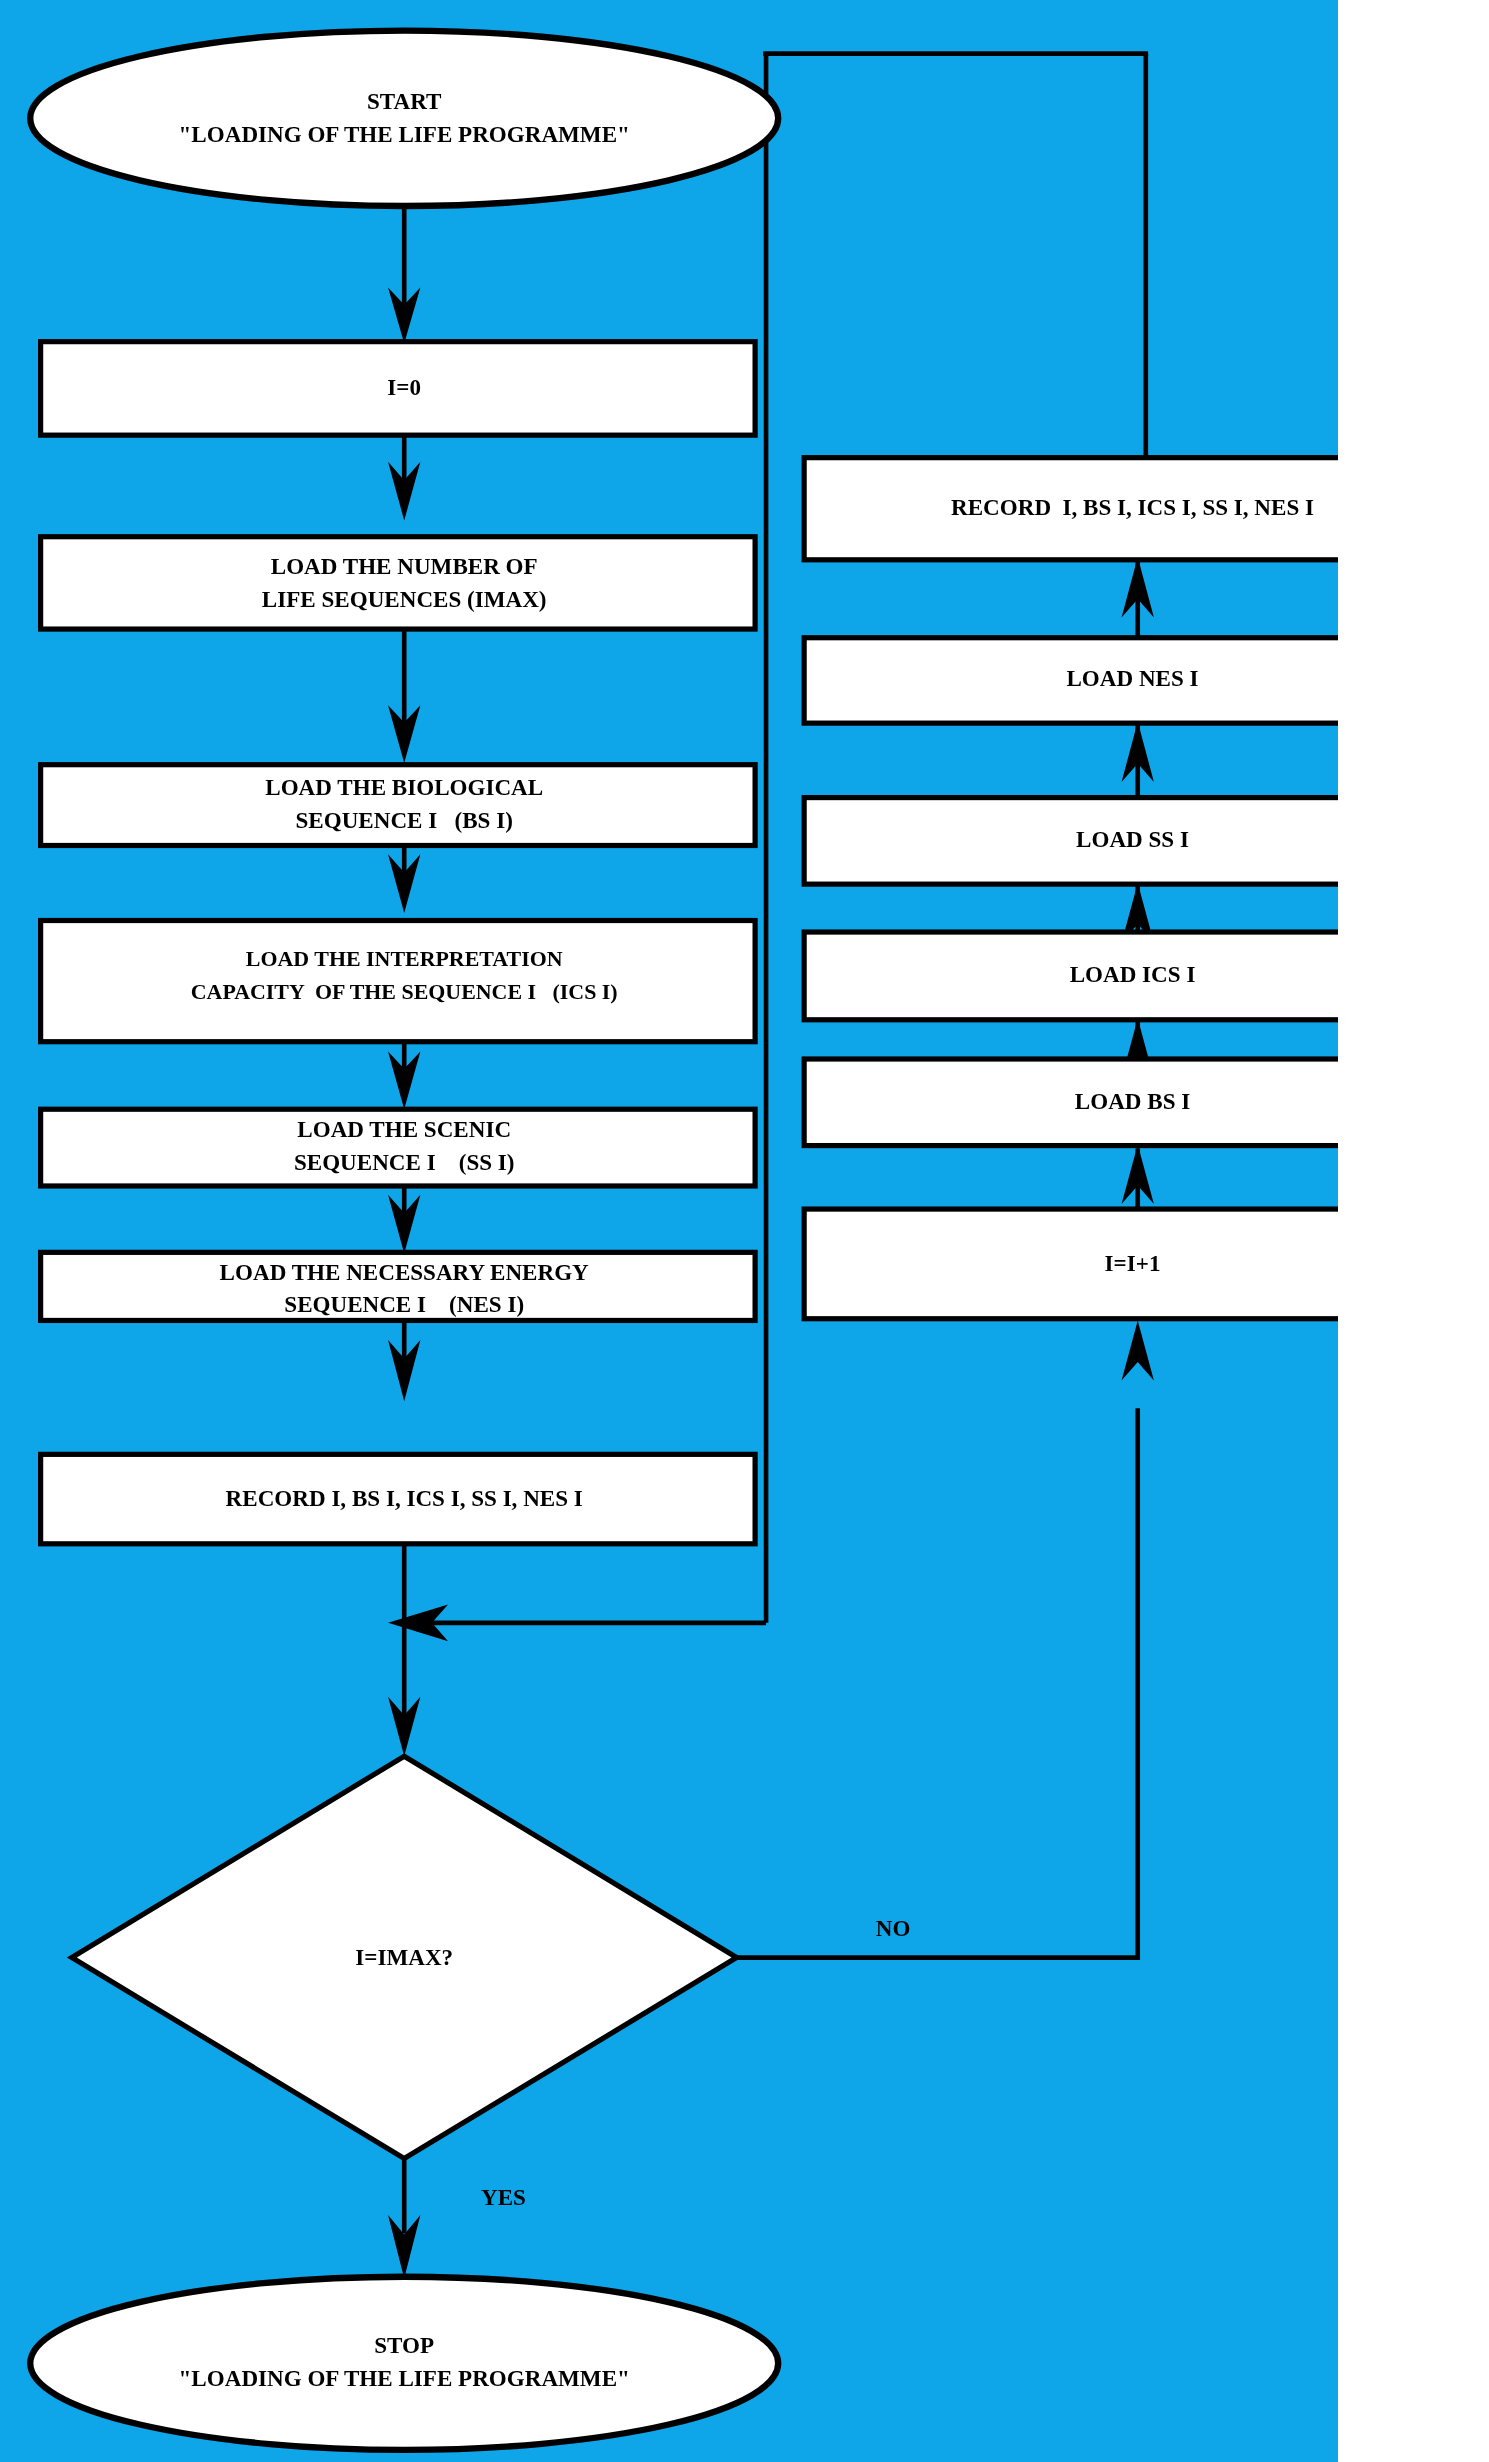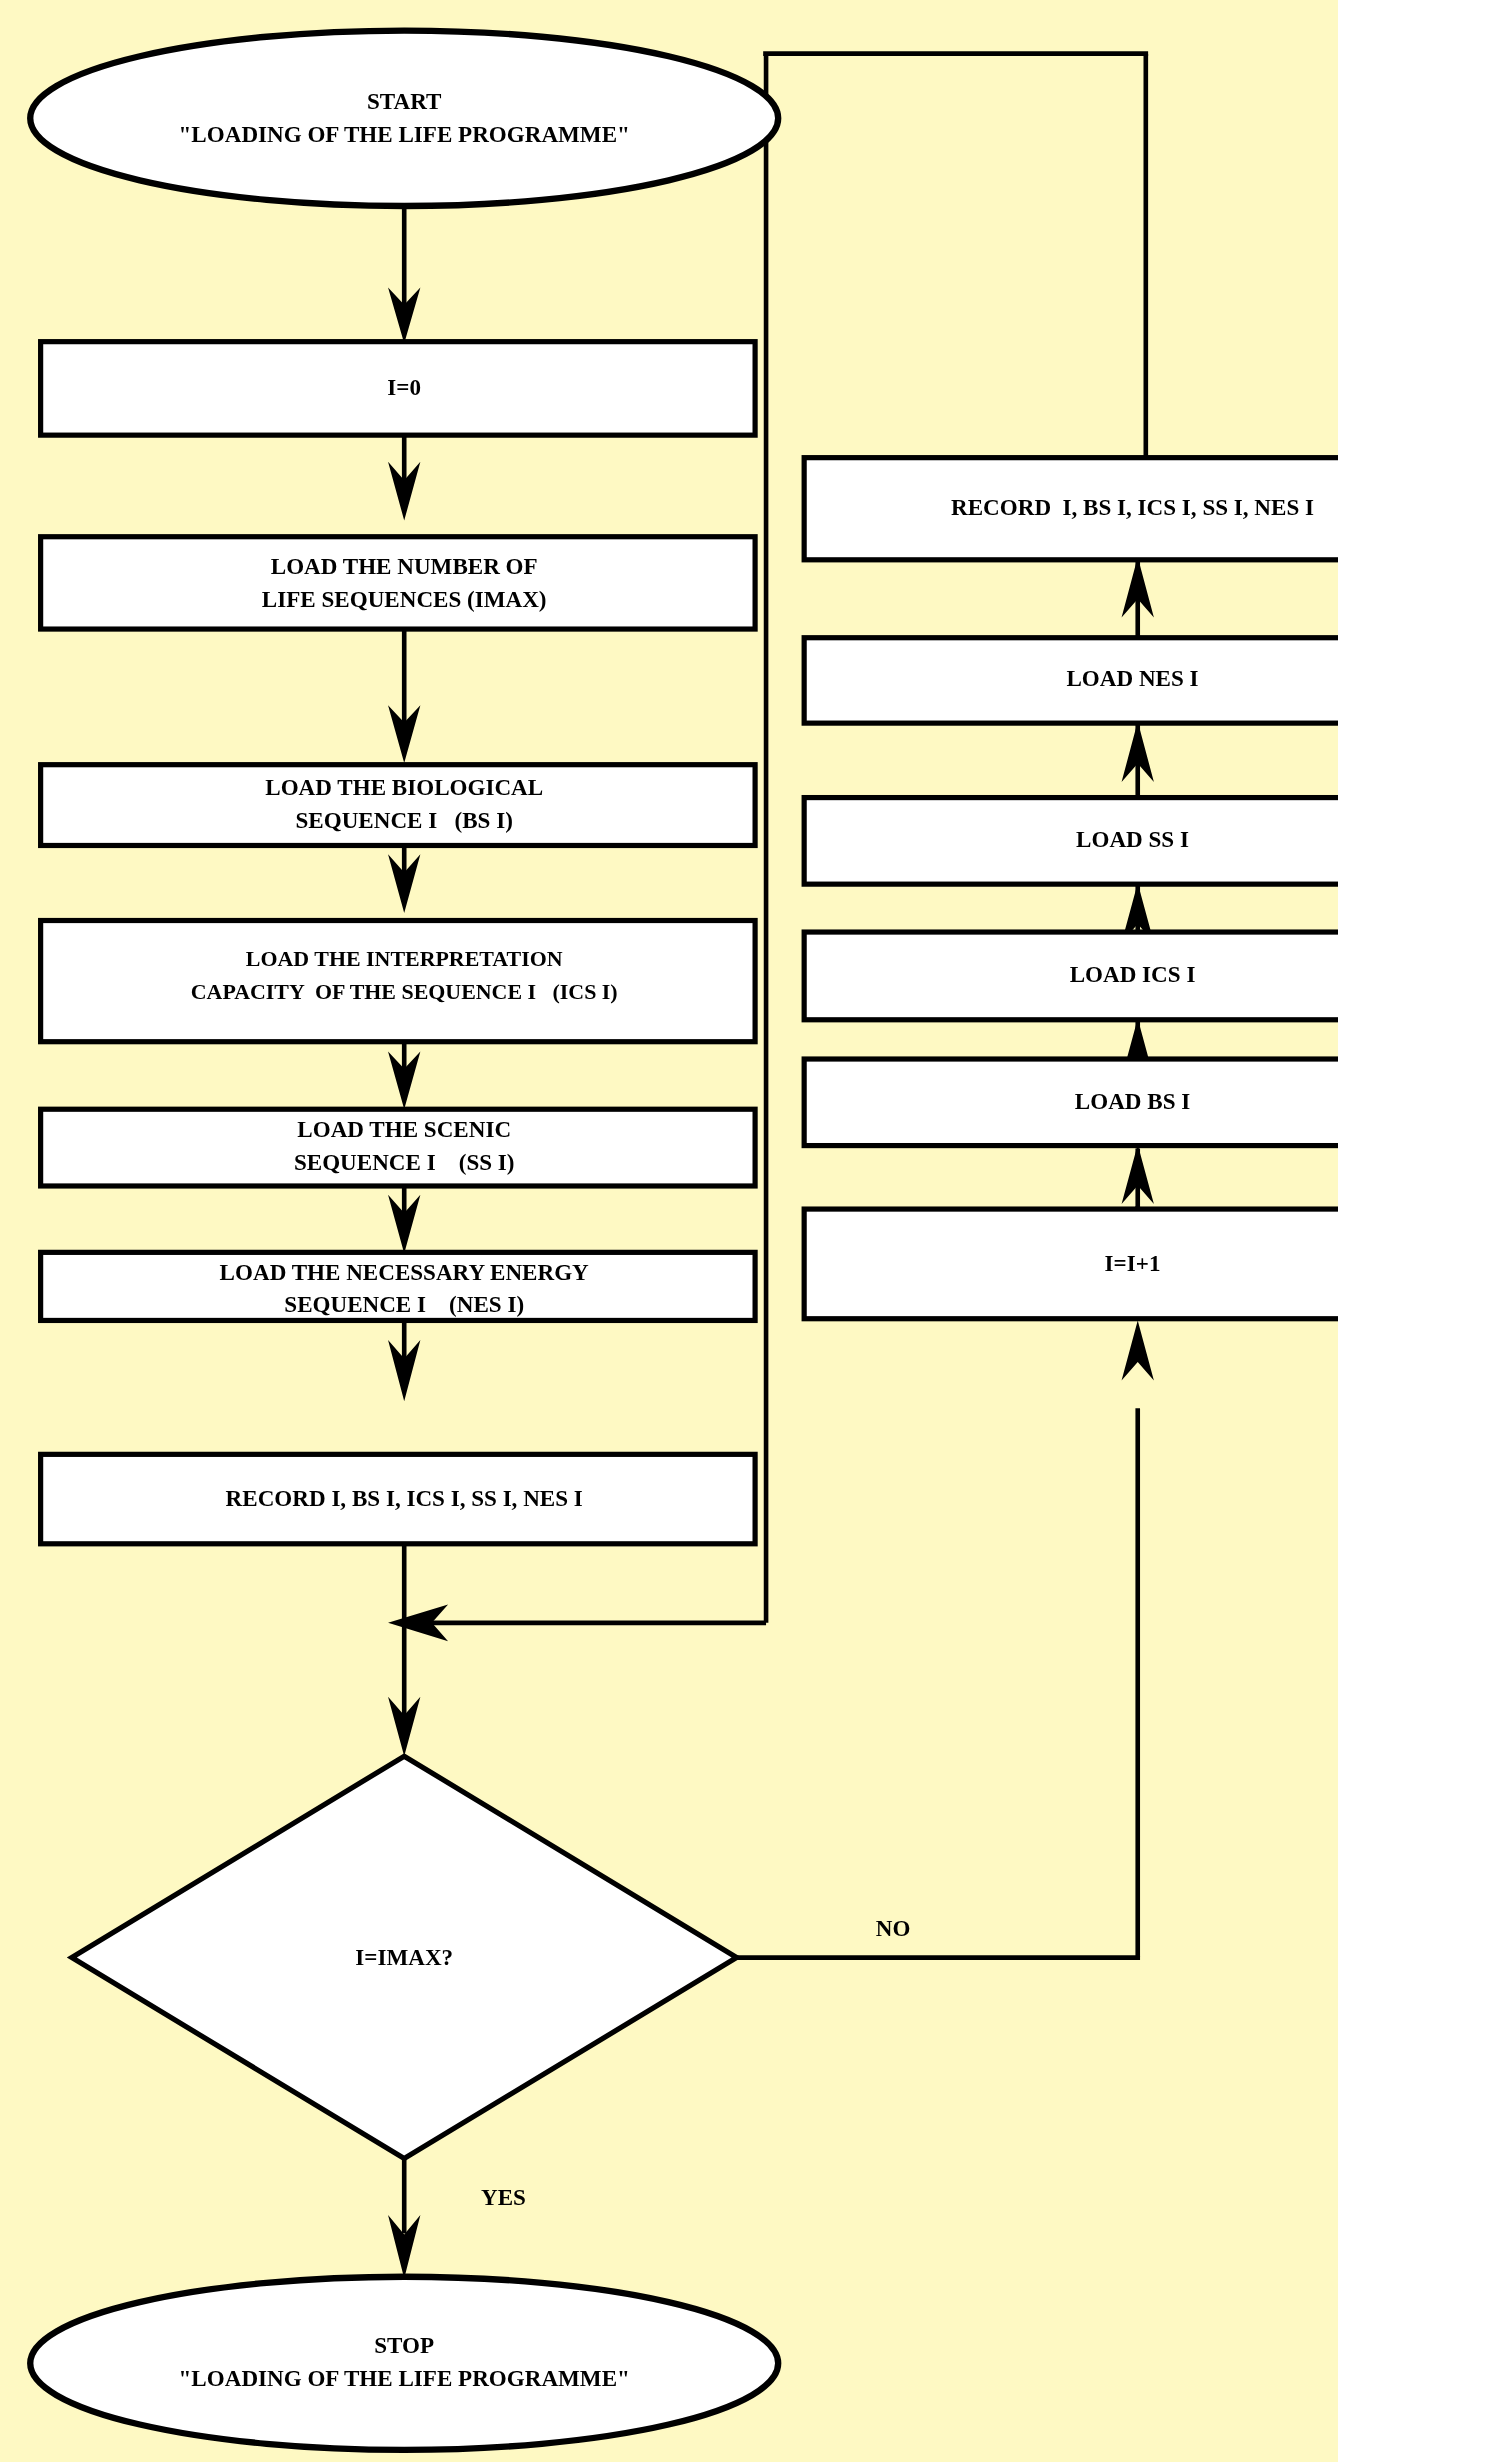--- a/index.html
+++ b/index.html
@@ -5,21 +5,21 @@
 <style>
   html, body {
     margin: 0;
     padding: 0;
     background: #ffffff;
   }
   #stage {
     position: relative;
     width: 1338px;
     height: 2462px;
-    background: #fef9c3;
+    background: #0ea5e9;
     overflow: hidden;
     font-family: "Liberation Serif", "DejaVu Serif", serif;
   }
   svg#flow {
     position: absolute;
     top: 0;
     left: 0;
     width: 1490px;
     height: 2462px;
     display: block;

